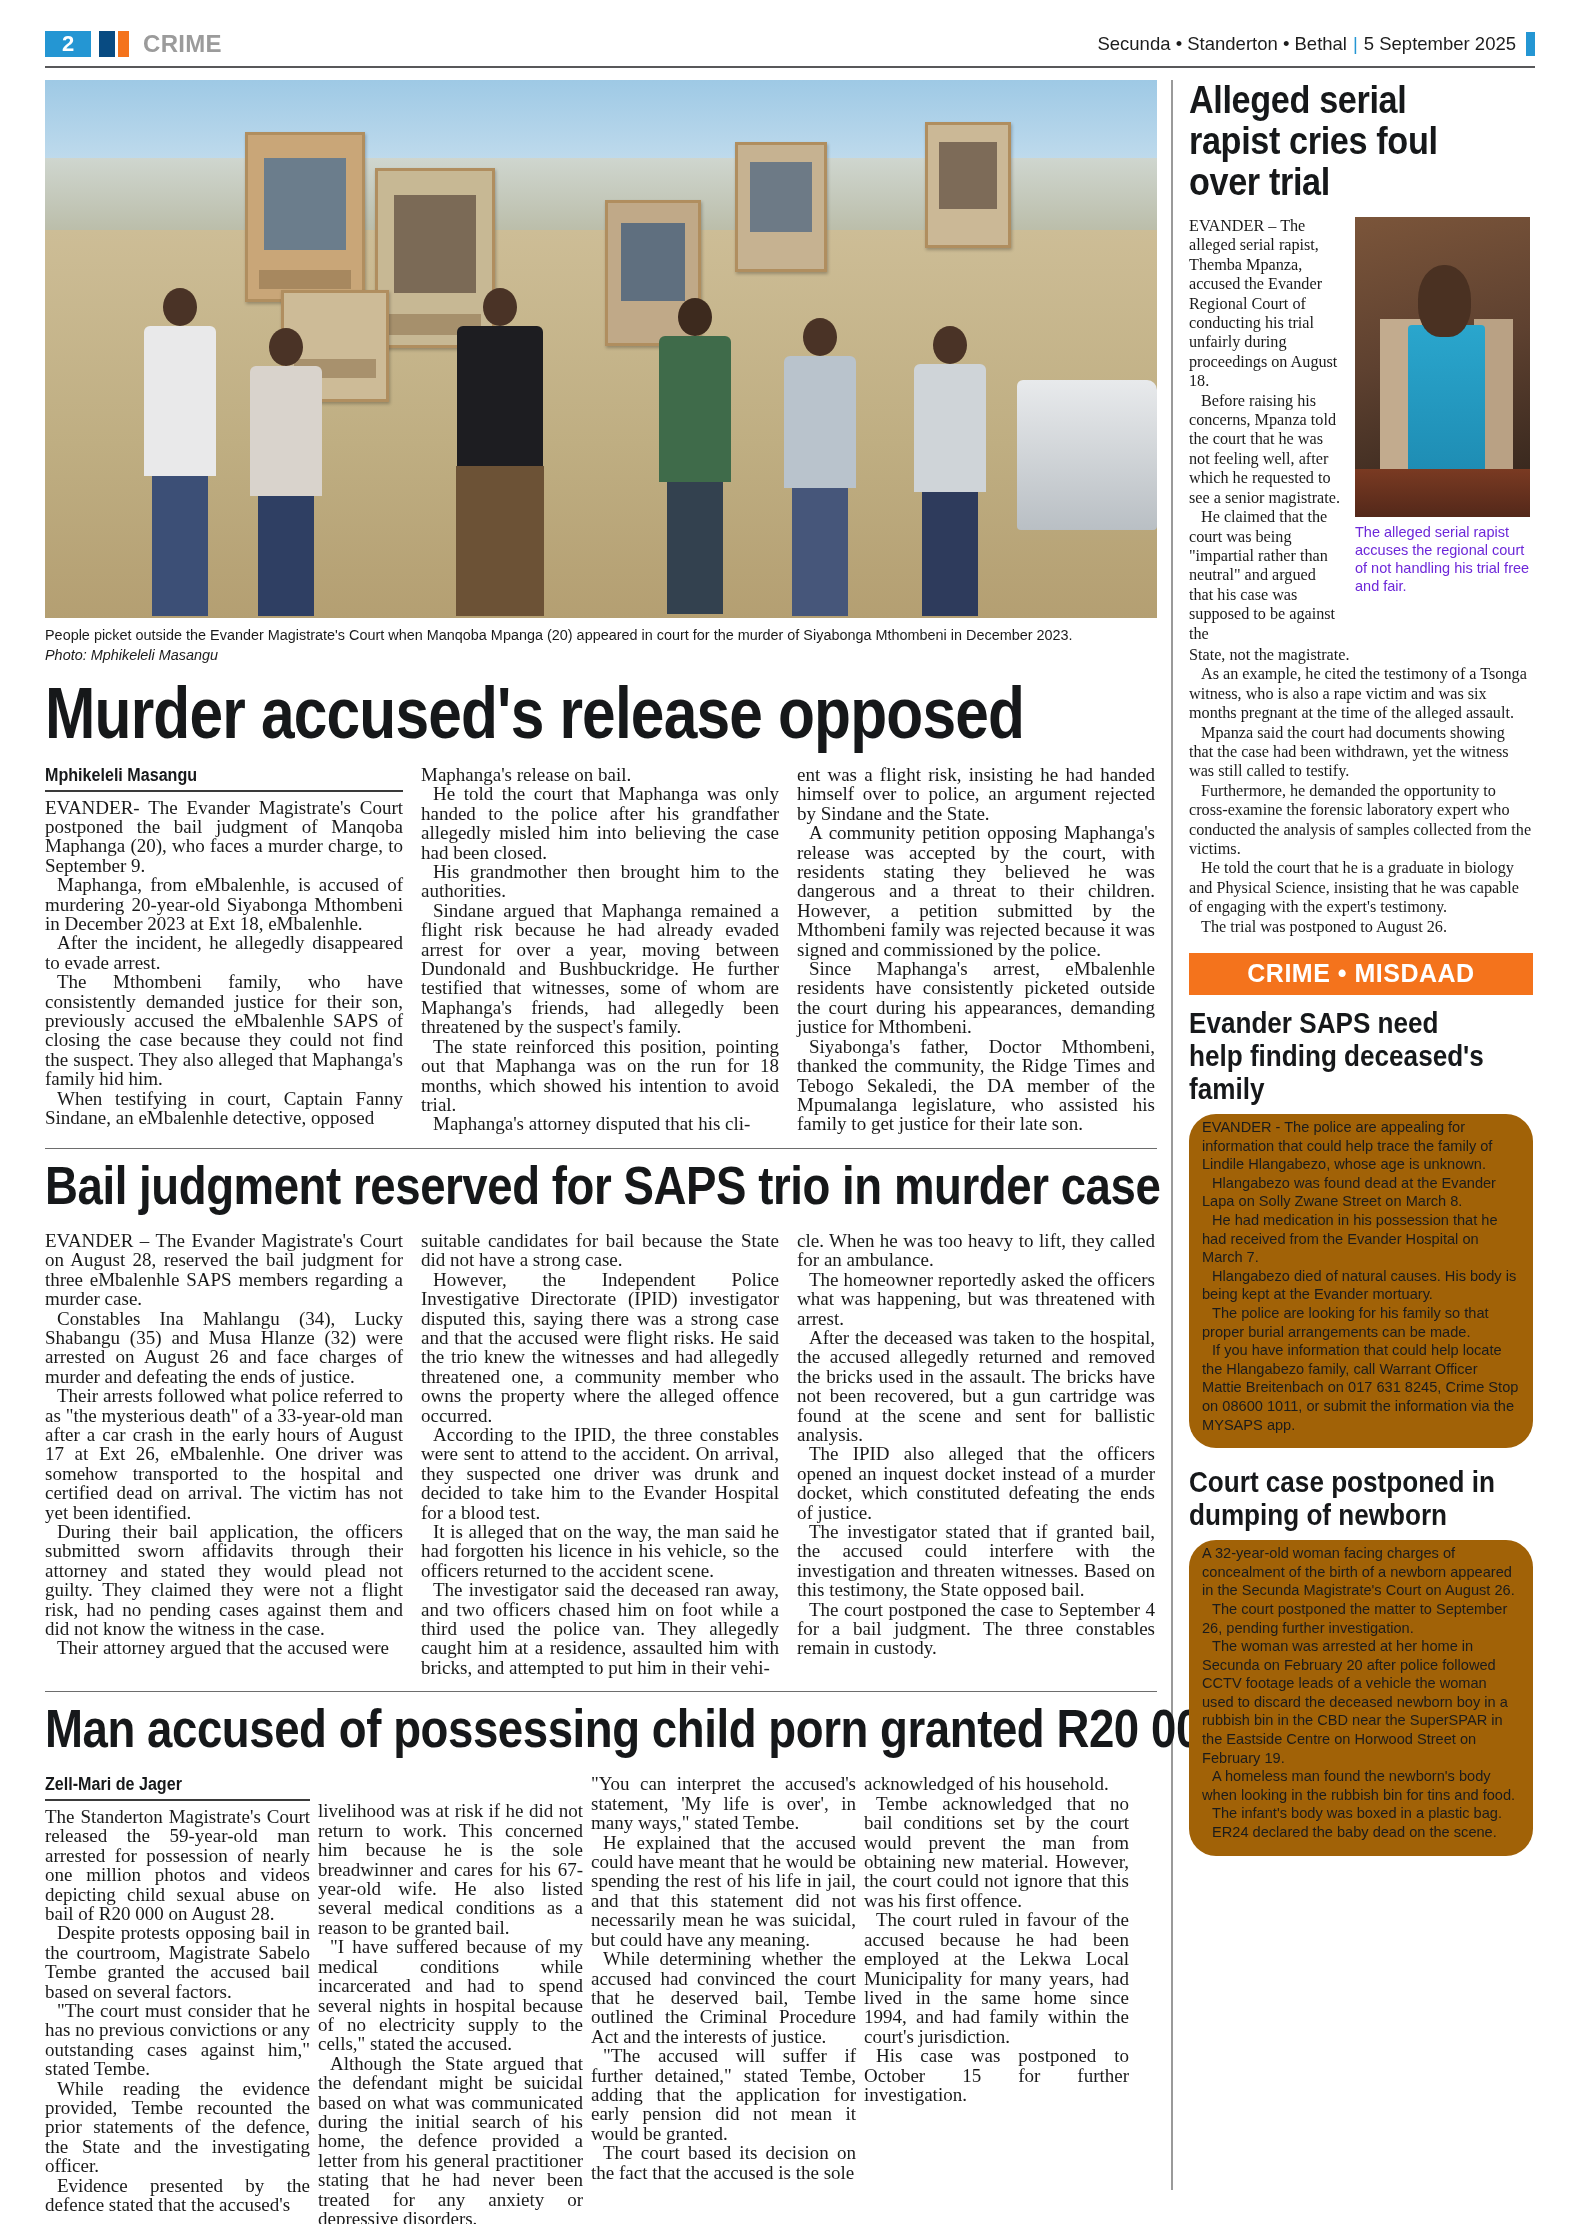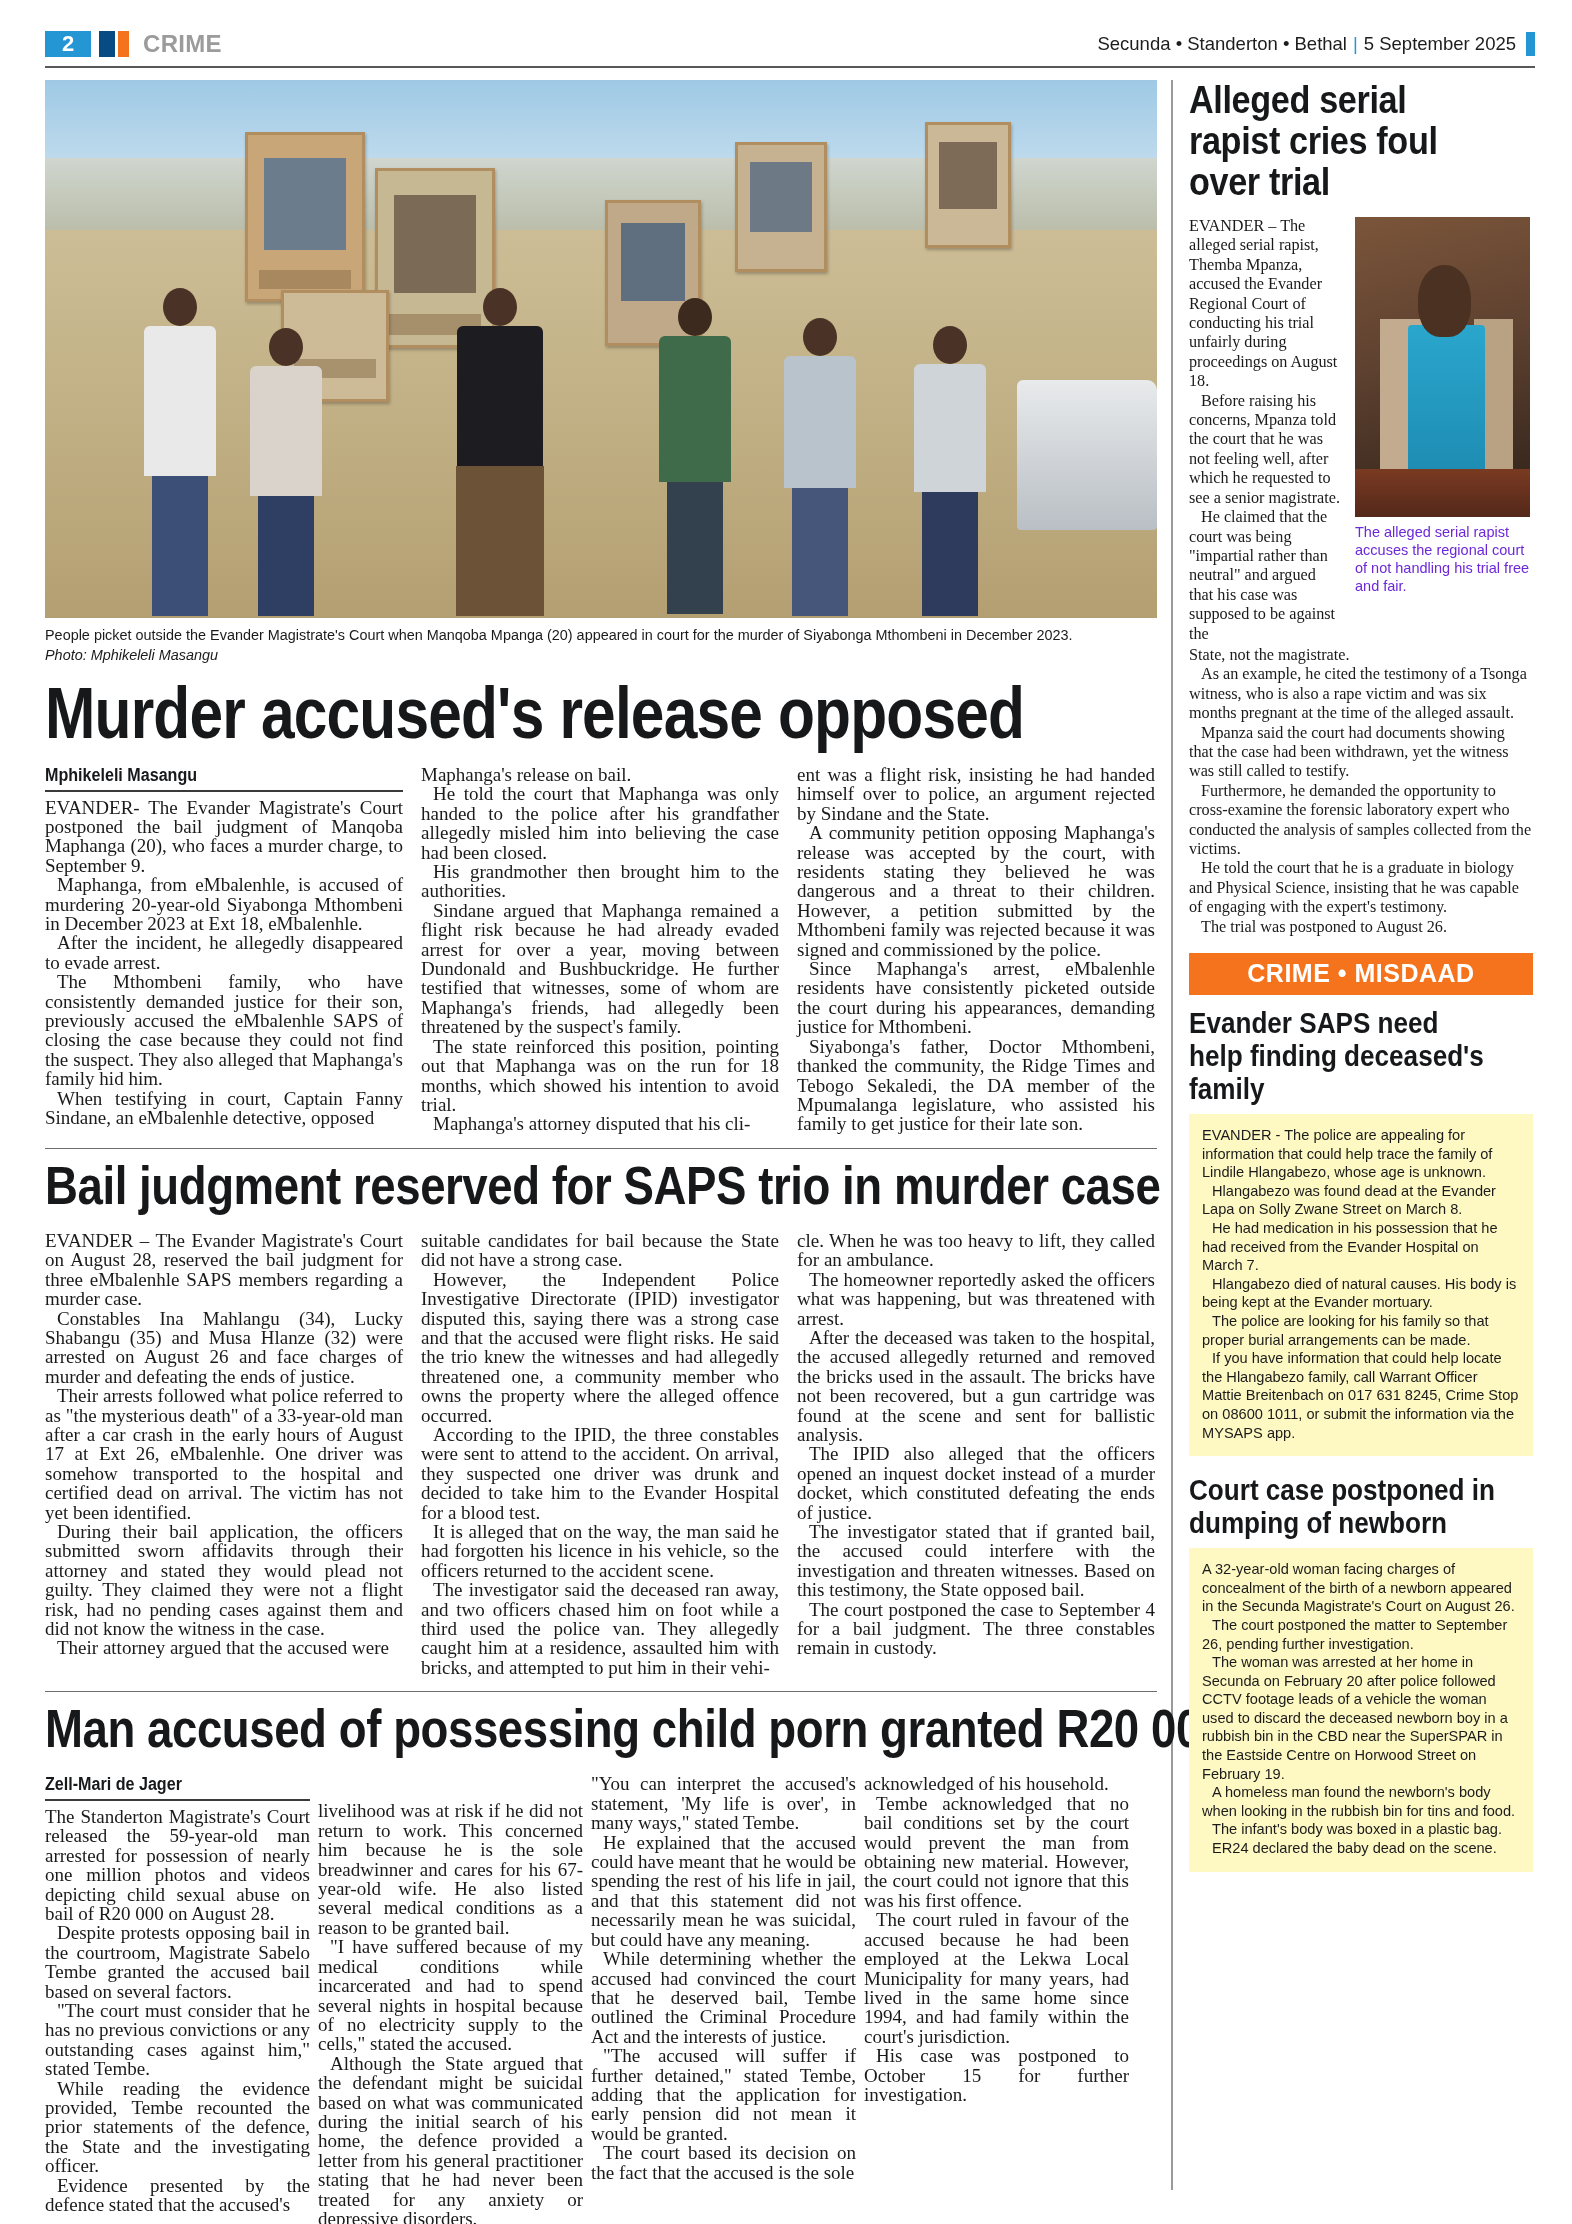--- a/index.html
+++ b/index.html
@@ -250,23 +250,24 @@
     font-family: "Liberation Sans Narrow", "Liberation Sans", sans-serif;
     font-weight: bold;
     font-size: 25px;
     letter-spacing: 0.5px;
     text-align: center;
     padding: 6px 0 7px 0;
     margin: 16px 0 12px 0;
   }
 
   .gray-box {
-    background: #fef9c3;
-    padding: 12px 13px 14px 13px;
+    background: #a16207;
+    padding: 4px 13px 14px 13px;
     margin-top: 8px;
+    border-radius: 27px;
   }
   .gray-box .side-sans { font-size: 14.6px; line-height: 18.6px; }
 </style>
 </head>
 <body>
 
 <div class="page">
 
   <div class="masthead">
     <div class="mh-left">

